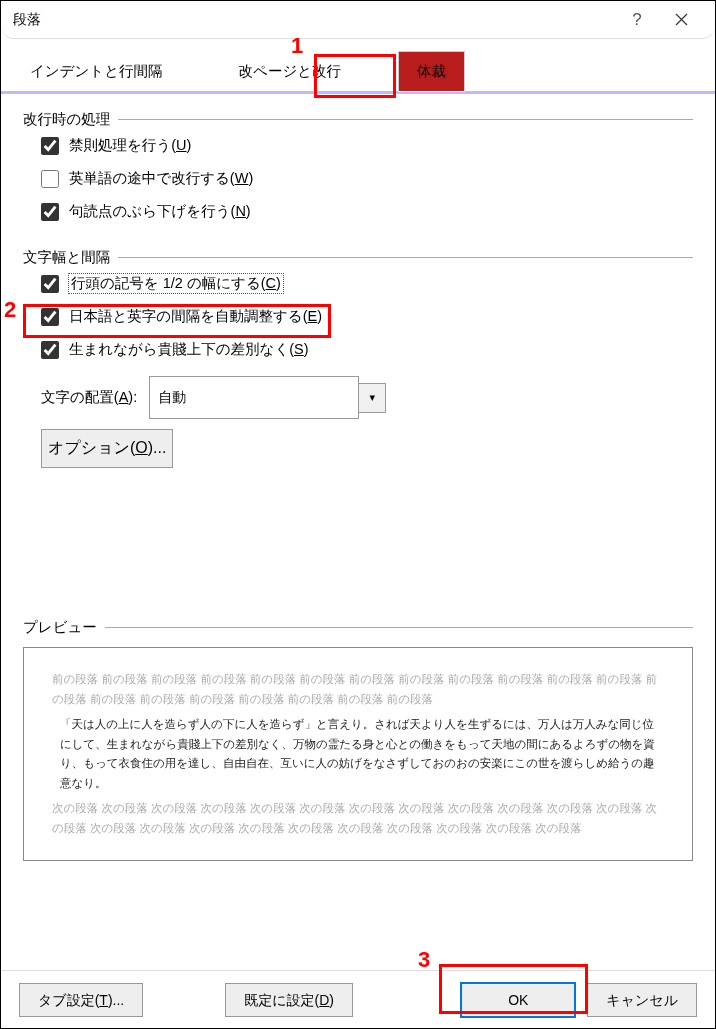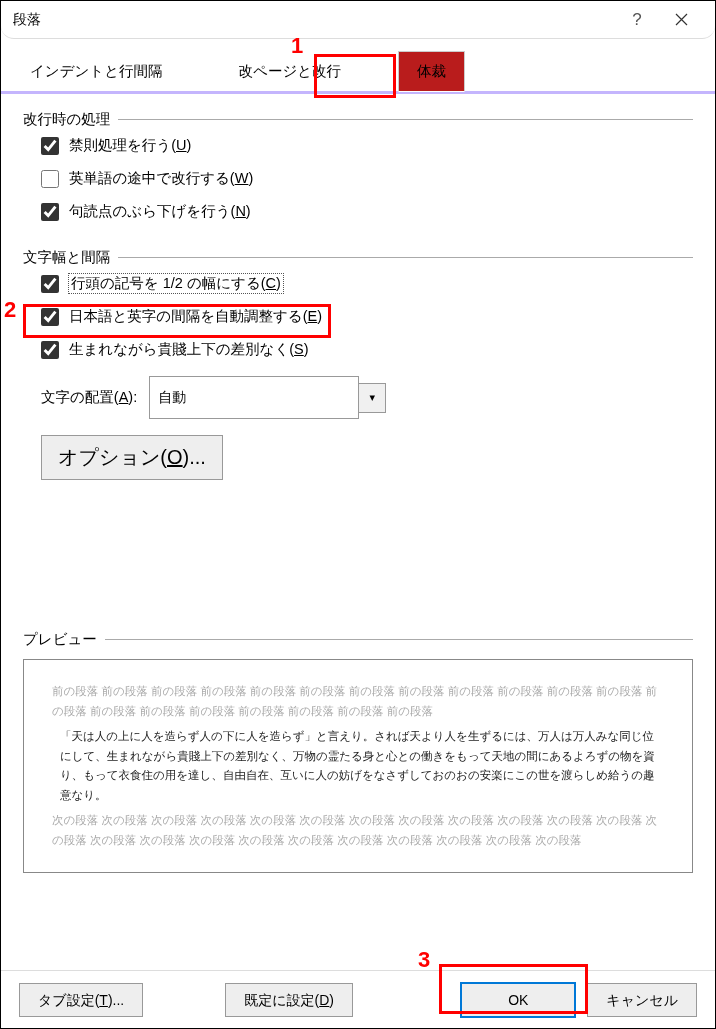--- a/index.html
+++ b/index.html
@@ -13,21 +13,21 @@
 .content { padding: 16px 22px 12px 22px; }
 fieldset { border: none; border-top: 1px solid #aaa; margin-bottom: 20px; padding: 0; }
 fieldset legend { padding-right: 8px; font-size: 14.5px; }
 .check-row { display: flex; align-items: center; padding: 7px 0 7px 18px; font-size: 14.5px; }
 .check-row input[type=checkbox] { width: 18px; height: 18px; margin-right: 10px; accent-color: #333; }
 .underline-key { text-decoration: underline; }
 .align-row { display: flex; align-items: center; padding: 10px 0 10px 18px; gap: 12px; font-size: 14.5px; }
 .select-wrap { position: relative; display: inline-flex; align-items: center; }
 .select-box { border: 1px solid #999; height: 43px; width: 210px; padding: 0 8px; display: flex; align-items: center; font-size: 14px; background: #fff; }
 .select-arrow { border: 1px solid #999; height: 30px; width: 28px; display: flex; align-items: center; justify-content: center; background: #f0f0f0; margin-left: -1px; font-size: 11px; }
-.options-btn { margin-left: 18px; margin-top: 6px; border: 1px solid #999; background: #eee; padding: 8px 16px; font-size: 20px; cursor: pointer; }
+.options-btn { margin-left: 18px; margin-top: 0; border: 1px solid #999; background: #eee; padding: 8px 6px; font-size: 16px; cursor: pointer; }
 .preview-box { border: 1px solid #888; padding: 22px 28px; margin-top: 10px; font-size: 11.5px; line-height: 1.7; color: #333; }
 .preview-gray { color: #aaa; }
 .preview-main { color: #222; margin: 6px 8px; }
 .button-row { position: absolute; left: 0; right: 0; bottom: 0; height: 58px; display: flex; align-items: center; padding: 0 18px; gap: 12px; border-top: 1px solid #ddd; margin-top: 11px; }
 .button-row .spacer { flex: 1; }
 .dlg-btn { border: 1px solid #999; background: #eee; padding: 8px 18px; font-size: 14px; cursor: pointer; min-width: 114px; height: 34px; }
 .dlg-btn.default { border: 1px solid #0078d7; outline: 1px solid #0078d7; }
 
 .annot { position: absolute; border: 3px solid red; pointer-events: none; }
 .annot-label { position: absolute; color: red; font-weight: bold; font-size: 22px; font-family: Arial, sans-serif; pointer-events: none; }

